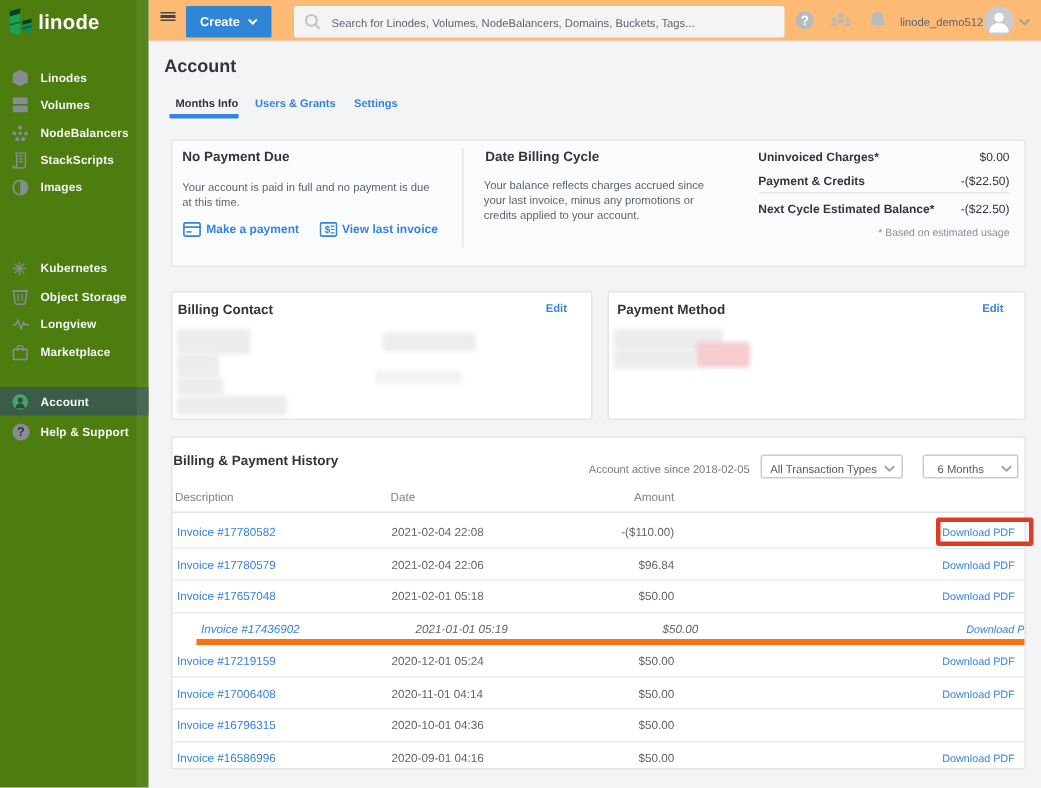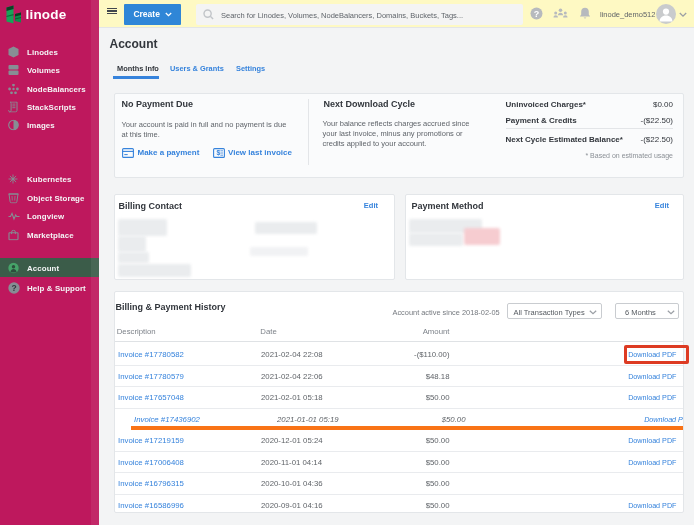--- a/index.html
+++ b/index.html
@@ -1,22 +1,22 @@
 <!DOCTYPE html>
 <html><head>
 <meta charset="utf-8">
 <style>
 * { margin:0; padding:0; box-sizing:border-box; }
 html,body { width:694px; height:525px; overflow:hidden; font-family:"Liberation Sans",sans-serif; background:#f3f4f5; }
 .abs { position:absolute; }
-#sidebar { position:absolute; left:0; top:0; width:99px; height:525px; background:#be185d; z-index:5; }
+#sidebar { position:absolute; left:0; top:0; width:99px; height:525px; background:#4d7c0f; z-index:5; }
 .nav { position:absolute; left:0; width:99px; height:18.5px; }
 .nav .lb { position:absolute; left:27px; top:50%; transform:translateY(-50%); color:#f4f5f6; font-size:7.9px; font-weight:bold; white-space:nowrap; letter-spacing:0.1px; }
 .nav svg { position:absolute; left:8px; top:50%; transform:translateY(-50%); }
-#header { position:absolute; left:99px; top:0; width:595px; height:28px; background:#fef9c3; border-bottom:1px solid #e3e5e8; z-index:4; }
+#header { position:absolute; left:99px; top:0; width:595px; height:28px; background:#fdba74; border-bottom:1px solid #e3e5e8; z-index:4; }
 #main { position:absolute; left:99px; top:28px; width:595px; height:497px; }
 .h2 { font-size:9px; font-weight:bold; color:#32363c; line-height:1; }
 .card { position:absolute; background:#fff; border:1px solid #e3e6e9; border-radius:2px; }
 .val { font-size:8px; color:#32363c; line-height:1; }
 .lab3 { font-size:8px; font-weight:bold; color:#32363c; line-height:1; }
 .cell { font-size:7.8px; color:#606469; line-height:1; }
 .sel { position:absolute; height:16px; background:#fff; border:1px solid #c9ccd0; border-radius:2px; font-size:7.5px; color:#555a60; }
 .sel span { position:absolute; left:6px; top:3.5px; white-space:nowrap; }
 .blk { position:absolute; background:#eaecee; filter:blur(1.5px); border-radius:2px; }
 </style>
@@ -192,21 +192,21 @@
       </svg>
     <div class="abs" style="left:23px;top:55px;font-size:8px;font-weight:bold;color:#3683dc;line-height:1;">Make a payment</div>
     <svg class="abs" style="left:98.5px;top:53.5px;" width="12" height="10" viewBox="0 0 12 10">
         <rect x="0.6" y="0.6" width="10.8" height="8.8" rx="1" fill="none" stroke="#3683dc" stroke-width="1.1"></rect>
         <text x="3.4" y="7.4" font-size="6.8" font-weight="bold" fill="#3683dc" font-family="Liberation Sans">$</text>
         <path d="M7.4 2.8h2.6M7.4 5h2.6M7.4 7.2h2.6" stroke="#3683dc" stroke-width="0.8"></path>
       </svg>
     <div class="abs" style="left:113.5px;top:55px;font-size:8px;font-weight:bold;color:#3683dc;line-height:1;">View last invoice</div>
 
     <div class="abs" style="left:193.5px;top:5px;width:1px;height:66px;background:#e3e5e8;"></div>
-    <div class="h2" style="position:absolute;left:209px;top:5.5px;">Next Download Cycle</div>
+    <div class="h2" style="position:absolute;left:209px;top:5.5px;">Date Billing Cycle</div>
     <div class="abs" style="left:208px;top:24.5px;width:160px;font-size:7.5px;color:#5f646a;line-height:10.3px;">Your balance reflects charges accrued since your last invoice, minus any promotions or credits applied to your account.</div>
 
     <div class="lab3 abs" style="left:391px;top:6.5px;">Uninvoiced Charges*</div>
     <div class="val abs" style="right:9.5px;top:6.5px;">$0.00</div>
     <div class="lab3 abs" style="left:391px;top:22.5px;">Payment &amp; Credits</div>
     <div class="val abs" style="right:9.5px;top:22.5px;">-($22.50)</div>
     <div class="abs" style="left:391px;top:33.5px;width:167.5px;height:1px;background:#e3e5e8;"></div>
     <div class="lab3 abs" style="left:391px;top:41.5px;">Next Cycle Estimated Balance*</div>
     <div class="val abs" style="right:9.5px;top:41.5px;">-($22.50)</div>
     <div class="abs" style="right:9.5px;top:57.5px;font-size:7px;color:#8a8f95;line-height:1;">* Based on estimated usage</div>
@@ -254,21 +254,21 @@
 
     <div class="abs" style="left:0;top:52.0px;width:568px;height:21.55px;border-bottom:1px solid #e9ebee;">
     <div class="cell abs" style="left:3.5px;top:7px;color:#3683dc;">Invoice #17780582</div>
     <div class="cell abs" style="left:146.5px;top:7px;">2021-02-04 22:08</div>
     <div class="cell abs" style="left:270px;top:7px;width:65px;text-align:right;">-($110.00)</div>
     <div class="cell abs" style="right:6px;top:7.3px;color:#3683dc;font-size:7.2px;">Download PDF</div>
   </div>
 <div class="abs" style="left:0;top:73.55px;width:568px;height:21.55px;border-bottom:1px solid #e9ebee;">
     <div class="cell abs" style="left:3.5px;top:7px;color:#3683dc;">Invoice #17780579</div>
     <div class="cell abs" style="left:146.5px;top:7px;">2021-02-04 22:06</div>
-    <div class="cell abs" style="left:270px;top:7px;width:65px;text-align:right;">$48.18</div>
+    <div class="cell abs" style="left:270px;top:7px;width:65px;text-align:right;">$96.84</div>
     <div class="cell abs" style="right:6px;top:7.3px;color:#3683dc;font-size:7.2px;">Download PDF</div>
   </div>
 <div class="abs" style="left:0;top:95.1px;width:568px;height:21.55px;border-bottom:1px solid #e9ebee;">
     <div class="cell abs" style="left:3.5px;top:7px;color:#3683dc;">Invoice #17657048</div>
     <div class="cell abs" style="left:146.5px;top:7px;">2021-02-01 05:18</div>
     <div class="cell abs" style="left:270px;top:7px;width:65px;text-align:right;">$50.00</div>
     <div class="cell abs" style="right:6px;top:7.3px;color:#3683dc;font-size:7.2px;">Download PDF</div>
   </div>
 <div class="abs" style="left:16px;top:116.65px;width:568px;height:21.55px;border-bottom:4px solid #f97316;font-style:italic;">
     <div class="cell abs" style="left:3.5px;top:7px;color:#3683dc;">Invoice #17436902</div>

